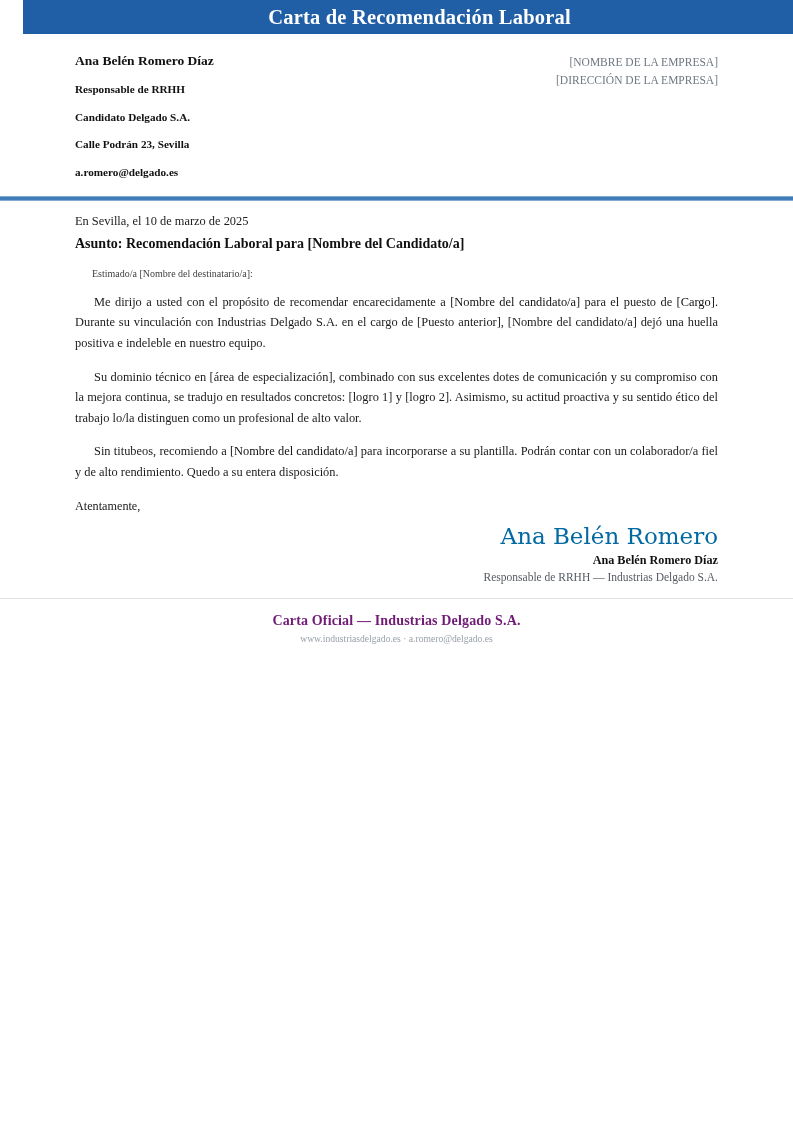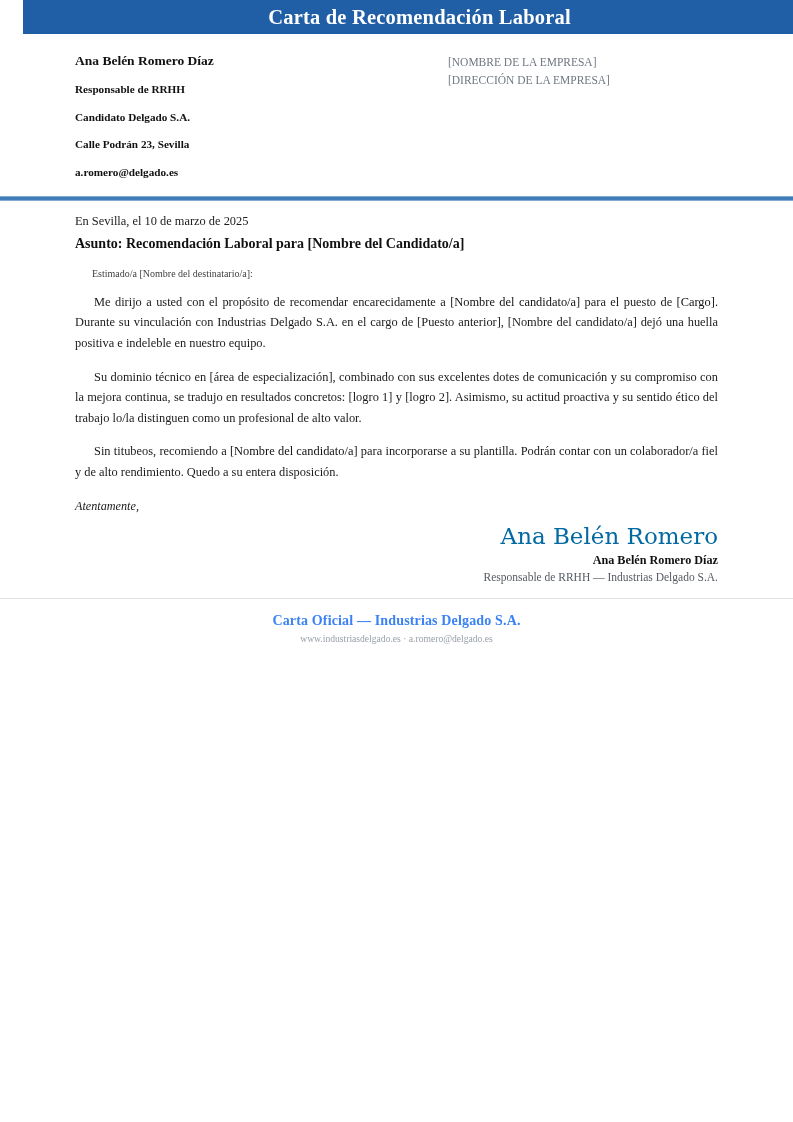--- a/index.html
+++ b/index.html
@@ -64,20 +64,21 @@
   .sender-line {
     font-weight: bold;
     font-size: 11.2px;
     line-height: 1.3;
     margin: 0 0 13px 0;
     color: #111111;
   }
   .sender-line.last { margin-bottom: 0; }
 
   .company-block {
+    text-align: right;
     width: 42%;
     padding-top: 2px;
   }
   .company-line {
     color: #6f7782;
     font-size: 11.5px;
     line-height: 1.55;
     margin: 0;
   }
 
@@ -124,21 +125,20 @@
     line-height: 1.66;
     margin: 0 0 13px 0;
     text-align: justify;
     text-indent: 19px;
     color: #1a1a1a;
   }
   .para b { font-weight: normal; color: #111111; }
 
   .closing {
     font-size: 12.2px;
-    font-style: italic;
     margin: 16px 0 0 0;
     color: #1a1a1a;
   }
 
   
   .signature-block {
     text-align: right;
     padding: 8px 75px 0 75px;
     box-sizing: border-box;
   }
@@ -169,21 +169,21 @@
     height: 1px;
     background: #e2e2e4;
     width: 100%;
     margin-top: 13px;
   }
   .footer {
     text-align: center;
     padding: 13px 0 0 0;
   }
   .footer-title {
-    color: #3b82f6;
+    color: #701a75;
     font-weight: bold;
     font-size: 14px;
     letter-spacing: 0.15px;
     line-height: 1.3;
     margin: 0 0 3px 0;
   }
   .footer-sub {
     color: #9aa0a8;
     font-size: 9.6px;
     line-height: 1.3;

